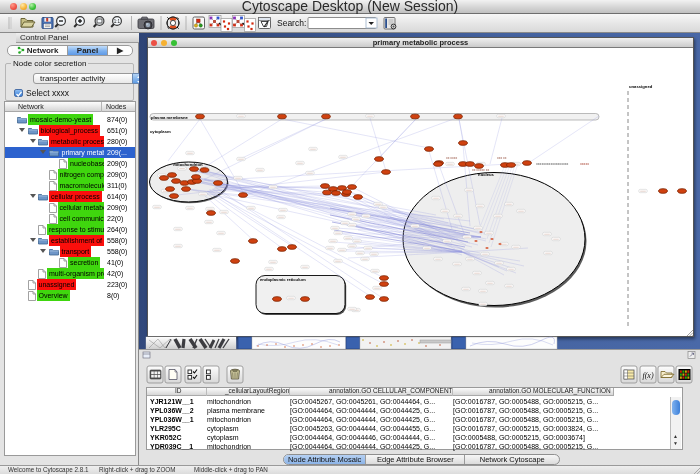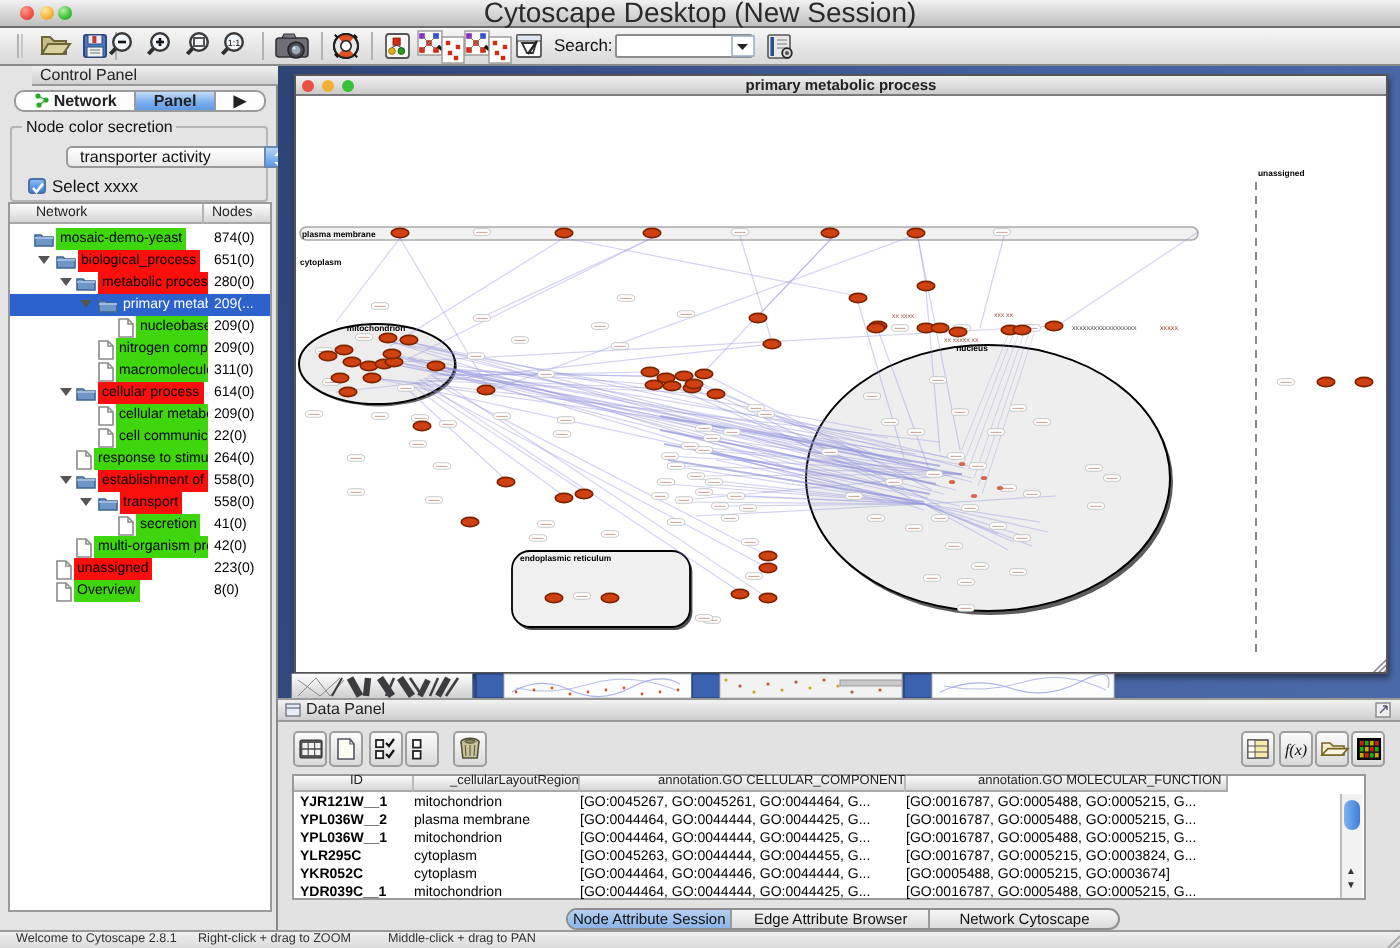--- a/index.html
+++ b/index.html
@@ -971,23 +971,20 @@
       <circle cx="447" cy="341" r="0.8" fill="#c8a818"></circle>
       <rect x="420" y="340" width="31" height="3" fill="#c9c9c9" stroke="#9a9a9a" stroke-width="0.5"></rect>
       <rect x="452" y="337" width="14" height="12" fill="#3a62ae" stroke="#25417a" stroke-width="0.7"></rect>
       <rect x="466" y="337" width="91" height="12" fill="#fdfdfd" stroke="#bbb" stroke-width="0.5"></rect>
       <path d="M470 346 Q487 338 505 344 T540 341 T554 344" fill="none" stroke="#99a0dd" stroke-width="0.6" opacity="0.8"></path>
       <path d="M472 343 Q492 347 512 341 T553 345" fill="none" stroke="#99a0dd" stroke-width="0.5" opacity="0.7"></path>
     </svg>
 </div>
 
 <div class="abs" id="dp">
-  <div class="abs" id="dp-title">
-      <span>Data Panel</span>
-    </div>
   <svg style="position:absolute;left:0;top:0;" width="561" height="116" viewBox="0 0 561 116">
       <rect x="4" y="2" width="7" height="6" fill="#e8eef8" stroke="#667" stroke-width="0.6"></rect>
       <line x1="4" y1="4" x2="11" y2="4" stroke="#667" stroke-width="0.6"></line>
       <rect x="549" y="1.5" width="7" height="7" fill="#eee" stroke="#888" stroke-width="0.7"></rect>
       <path d="M551 6.5 L554.5 3 M554.5 3 L552.5 3 M554.5 3 L554.5 5" stroke="#557" stroke-width="0.7" fill="none"></path>
       <linearGradient id="bgr" x1="0" y1="0" x2="0" y2="1">
         <stop offset="0" stop-color="#fdfdfd"></stop>
         <stop offset="1" stop-color="#d8d8d8"></stop>
       </linearGradient>
       <rect x="8" y="16" width="16" height="17" rx="2" fill="url(#bgr)" stroke="#9f9f9f"></rect>
@@ -1087,21 +1084,21 @@
         <span class="c3">[GO:0044464, GO:0044444, GO:0044425, G...</span>
         <span class="c4">[GO:0016787, GO:0005488, GO:0005215, G...</span>
       </div>
     <div class="dsb">
       <div style="position:absolute;left:1px;top:3px;width:8px;height:15px;border-radius:4px;background:linear-gradient(90deg,#7fb2ef,#3c7fd8);"></div>
       <div style="position:absolute;left:2px;top:36px;font-size:5px;color:#333;">▲</div>
       <div style="position:absolute;left:2px;top:43px;font-size:5px;color:#333;">▼</div>
     </div>
   </div>
   <div id="dtabbar">
-    <div class="dseg" style="width:87px; background:linear-gradient(#b5d0f2,#8cb4e8);">Node Attribute Session</div>
+    <div class="dseg" style="width:87px; background:linear-gradient(#b5d0f2,#8cb4e8);">Node Attribute Mosaic</div>
     <div class="dseg" style="width:105px;">Edge Attribute Browser</div>
     <div class="dseg" style="width:99px; border-right:none;">Network Cytoscape Browser</div>
   </div>
 </div>
 
 <div class="abs" id="status">
   <span style="left:8px;">Welcome to Cytoscape 2.8.1</span>
   <span style="left:99px;">Right-click + drag to ZOOM</span>
   <span style="left:194px;">Middle-click + drag to PAN</span>
   <svg style="position:absolute;right:0;top:0;" width="10" height="9">

